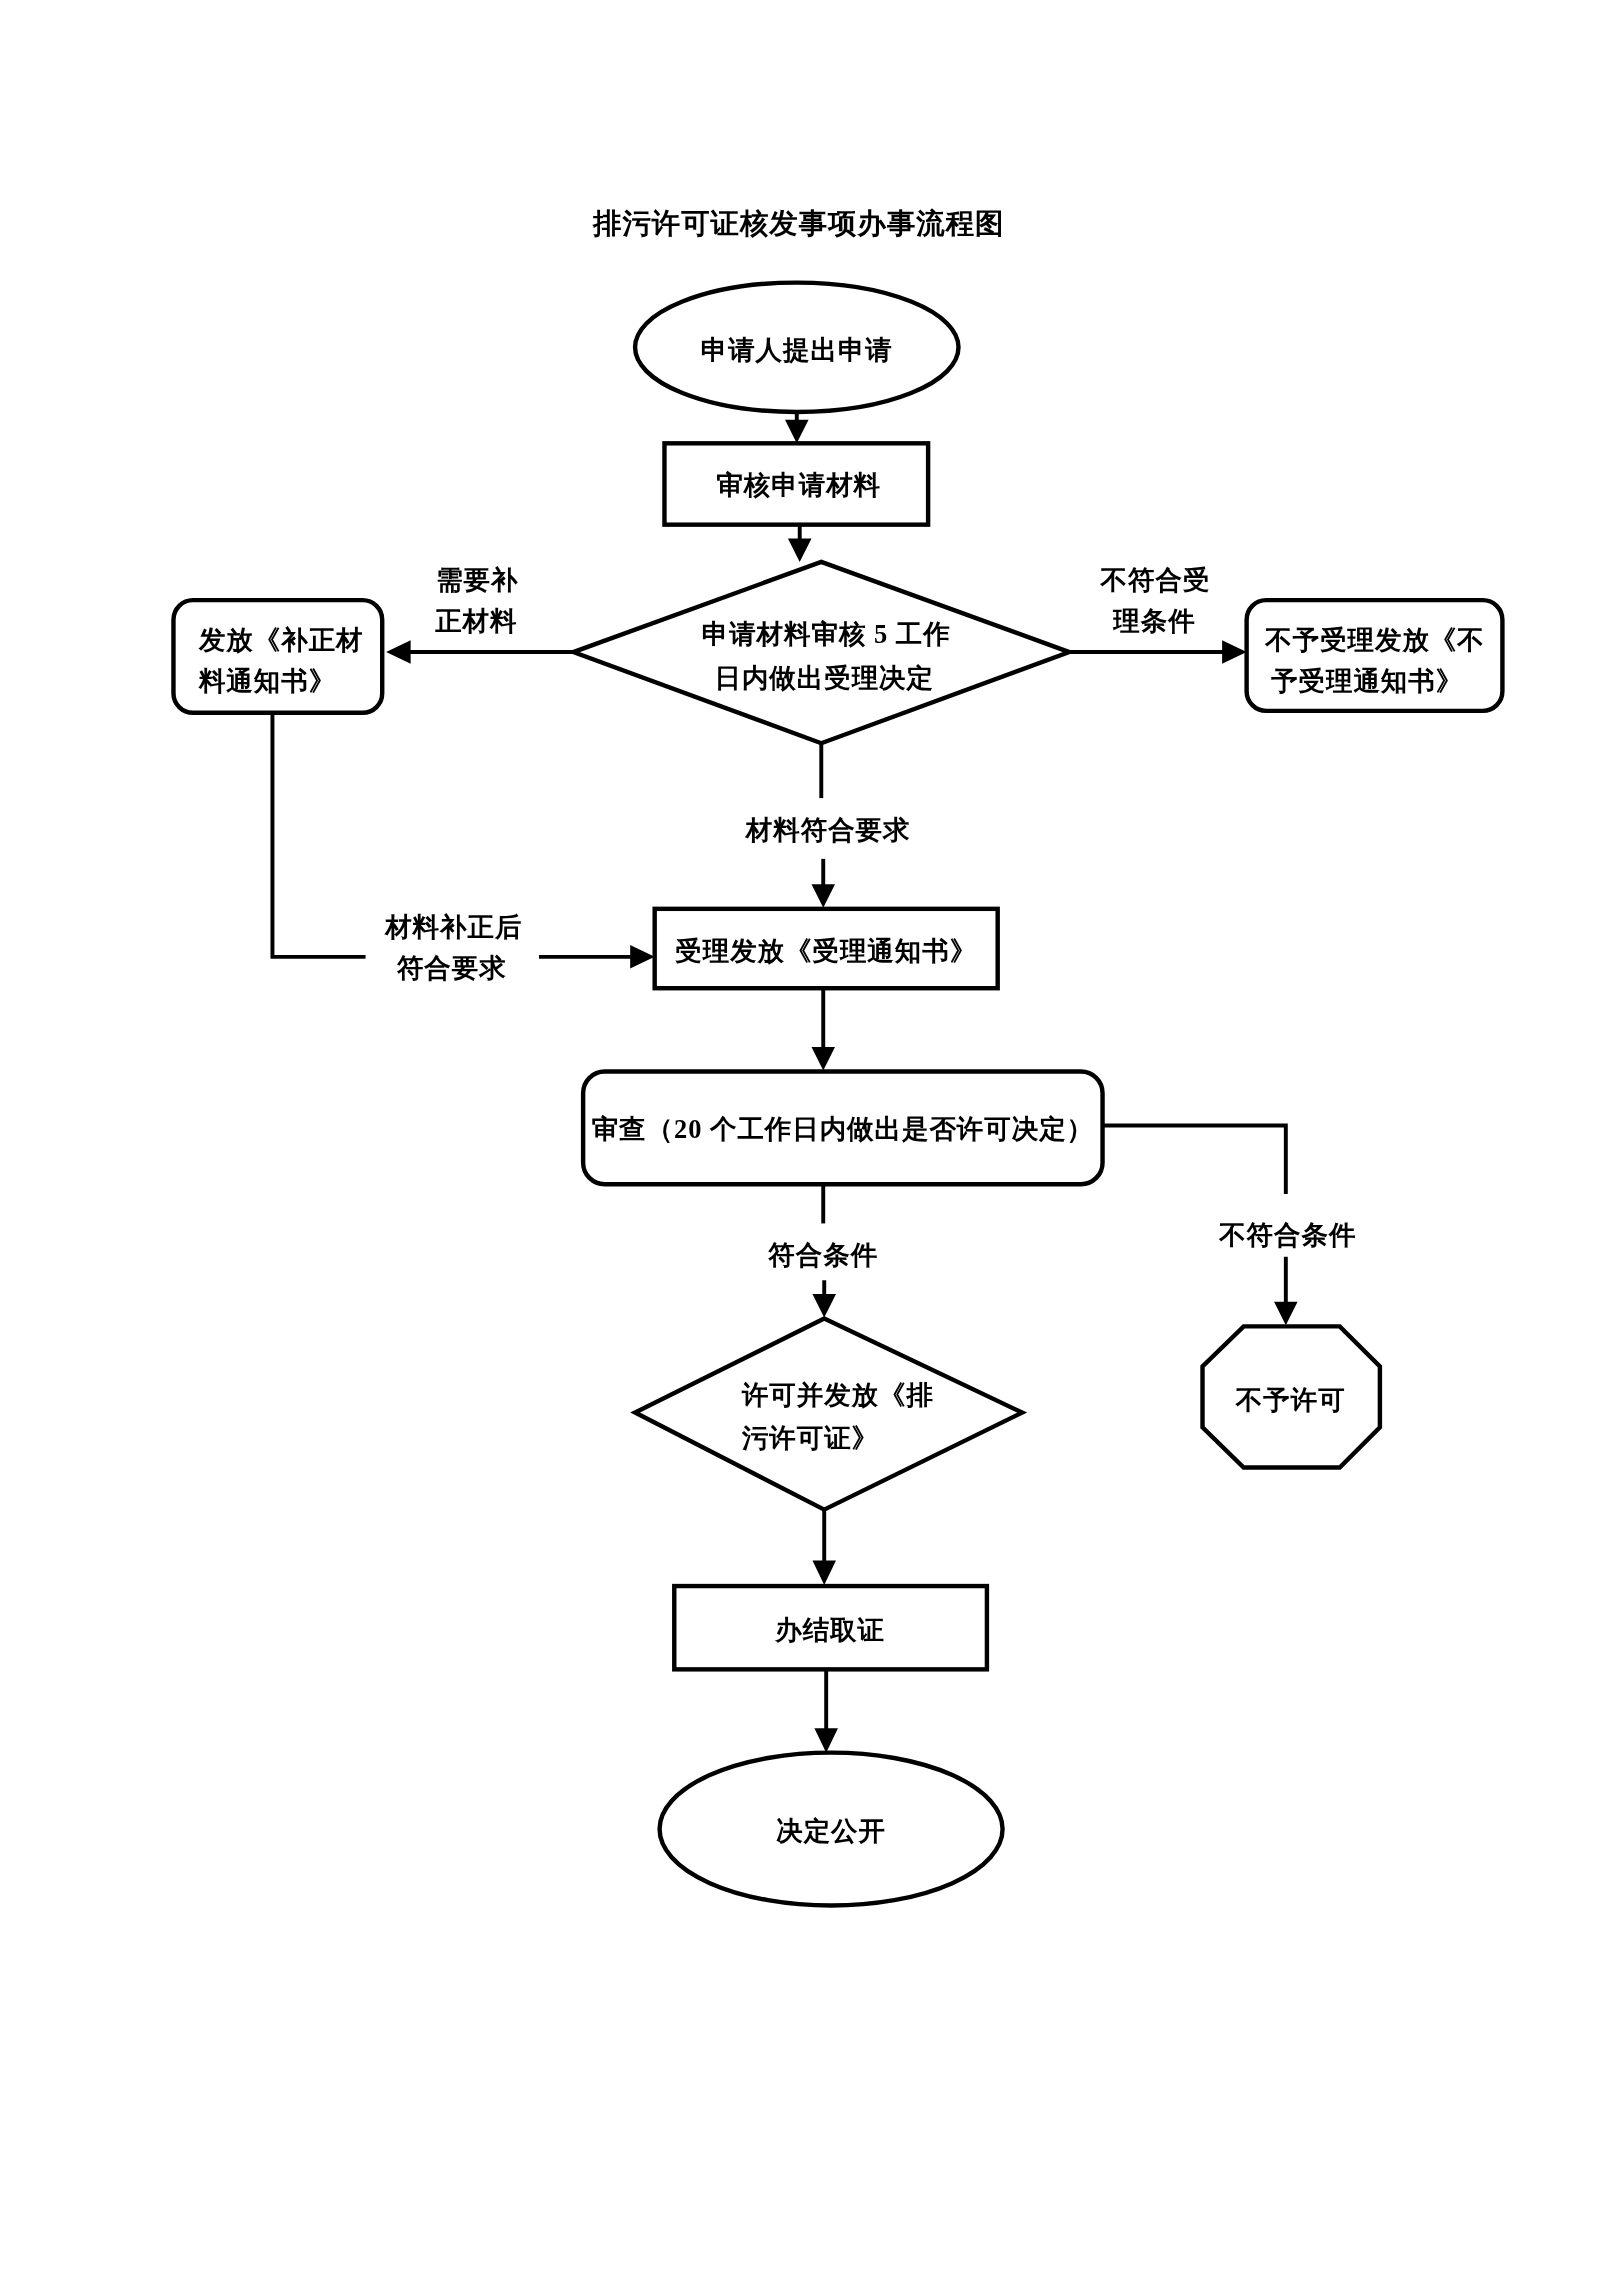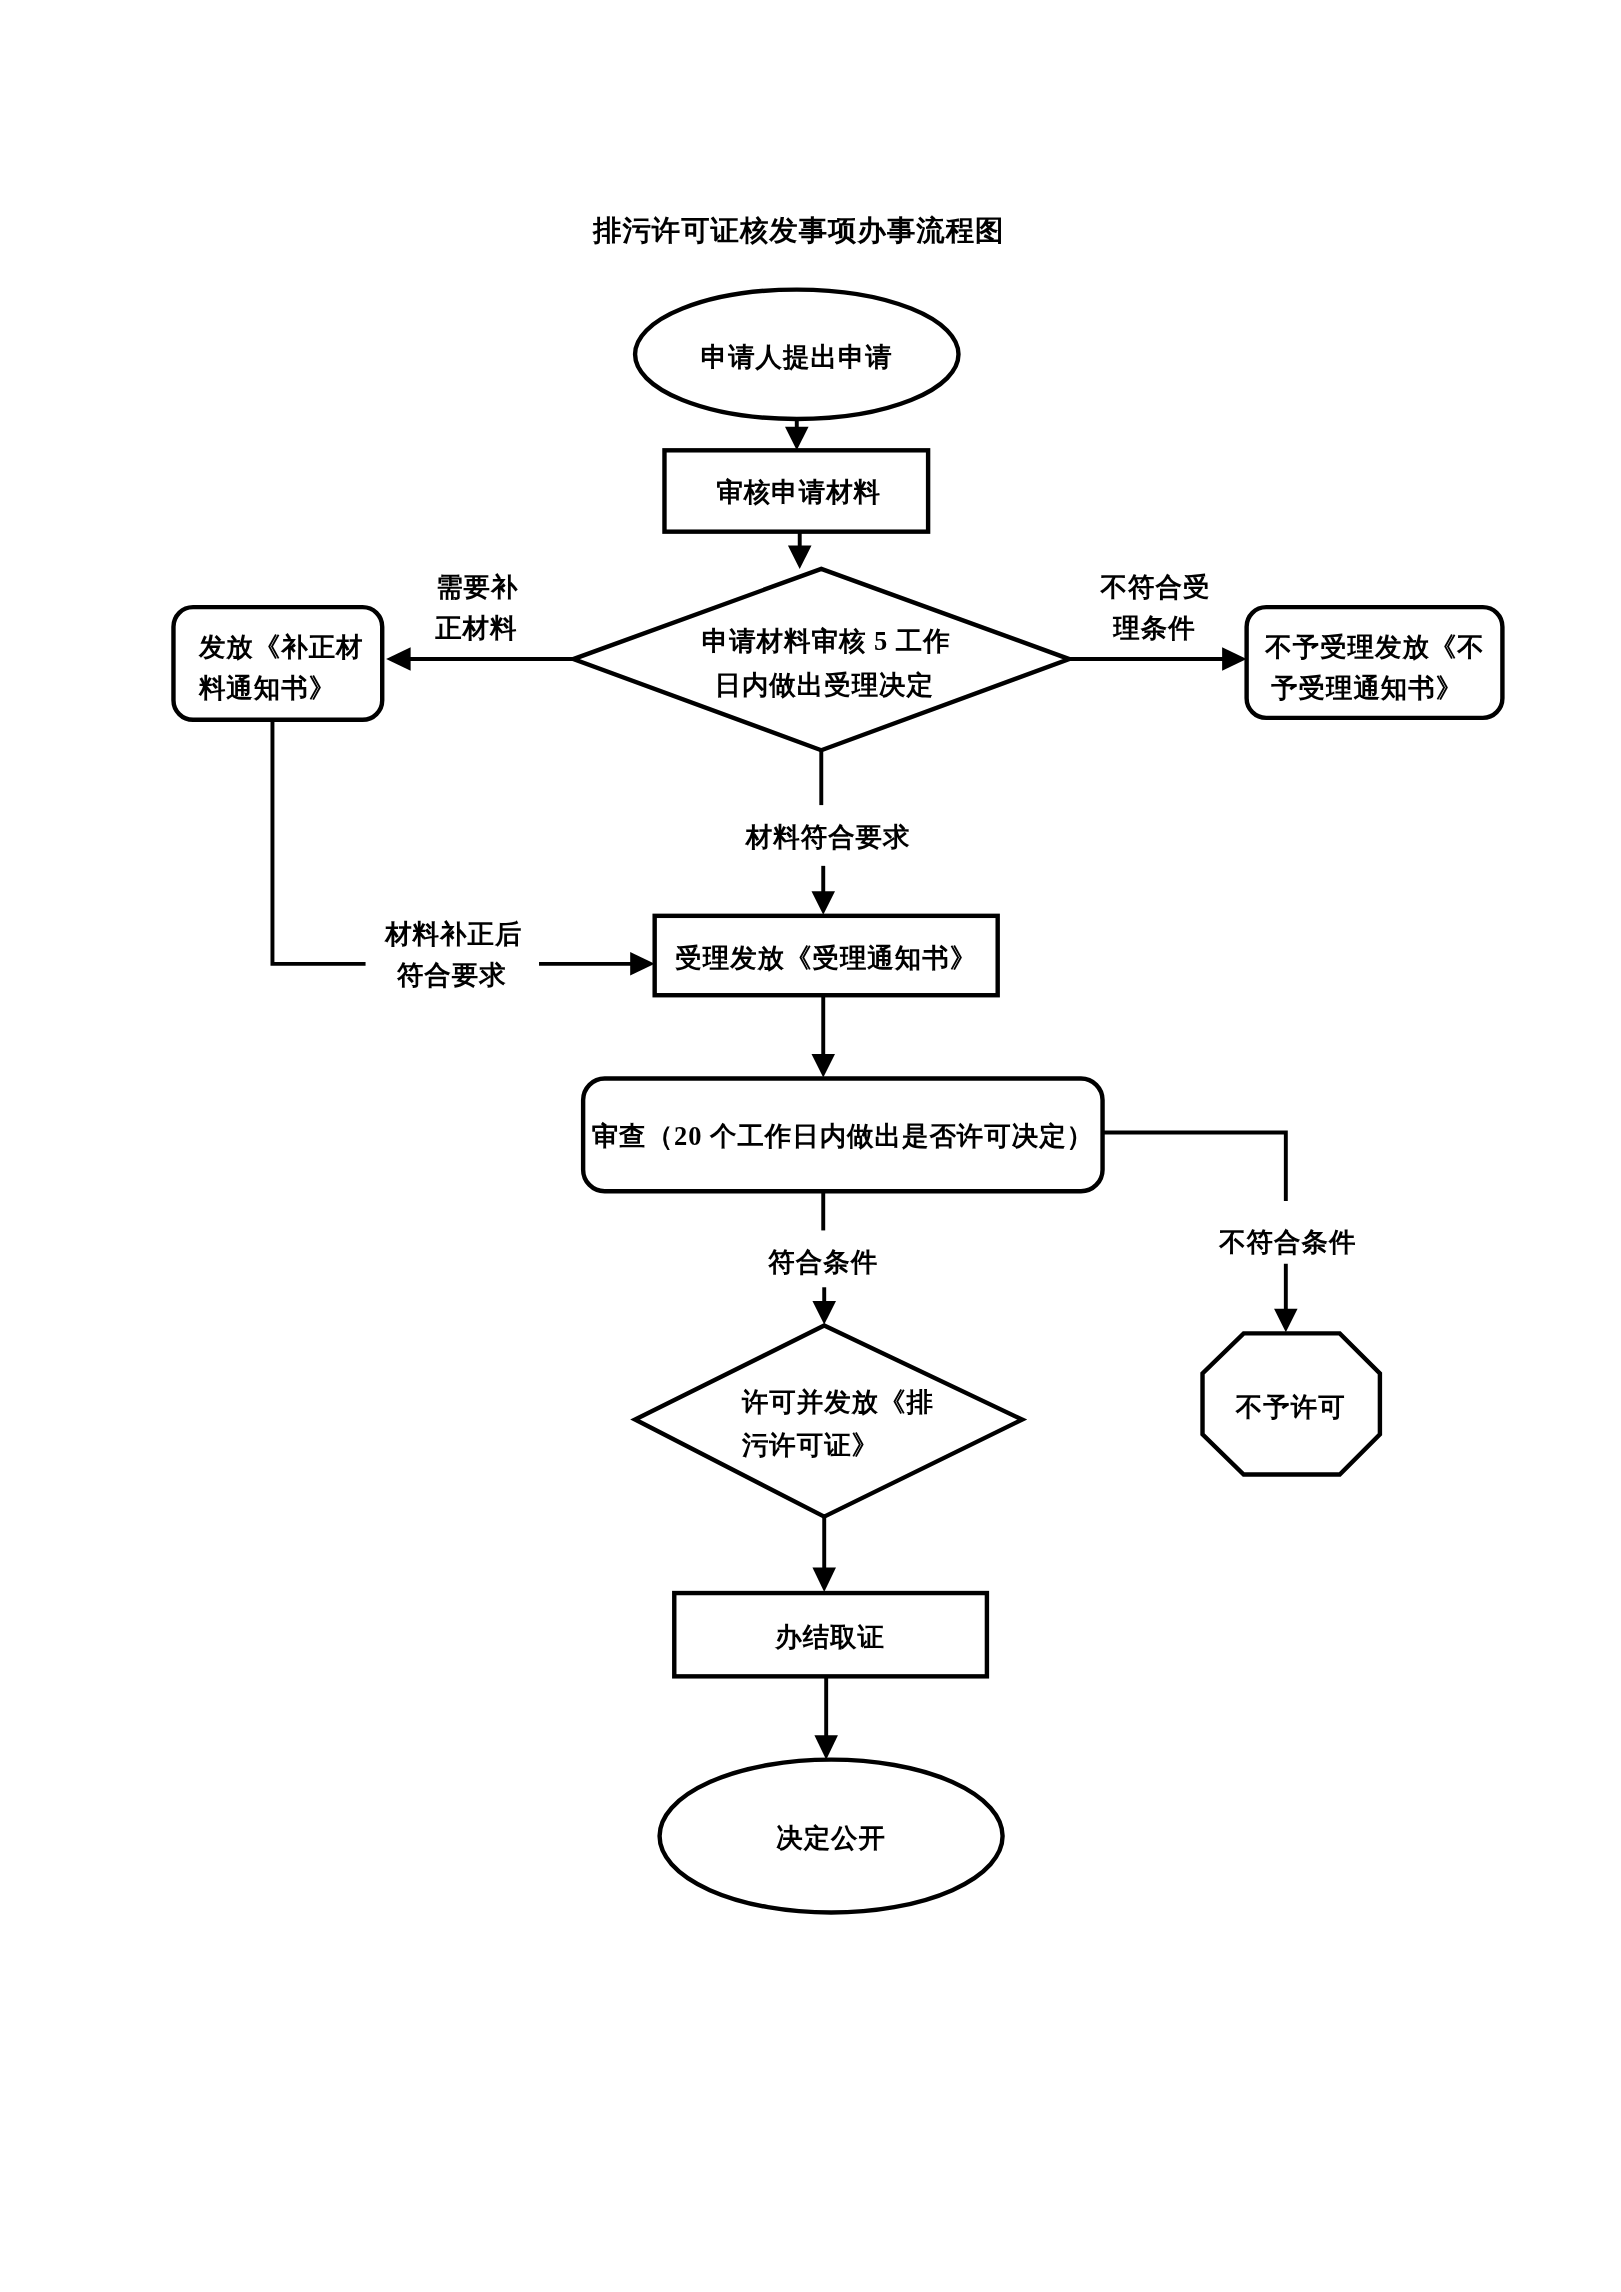--- a/index.html
+++ b/index.html
@@ -6,21 +6,20 @@
     margin: 0;
     padding: 0;
     background: #ffffff;
   }
   .page {
     position: relative;
     width: 1621px;
     height: 2014px;
     background: #ffffff;
     overflow: hidden;
-    margin-top: 7px;
   }
   svg { display: block; }
   .shape {
     fill: #ffffff;
     stroke: #000000;
     stroke-width: 4.5px;
   }
   .connector {
     fill: none;
     stroke: #000000;

